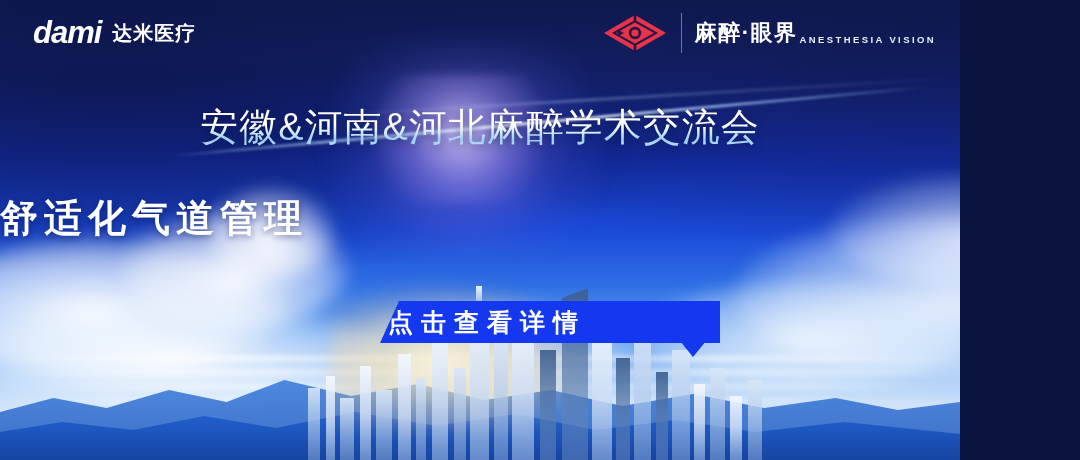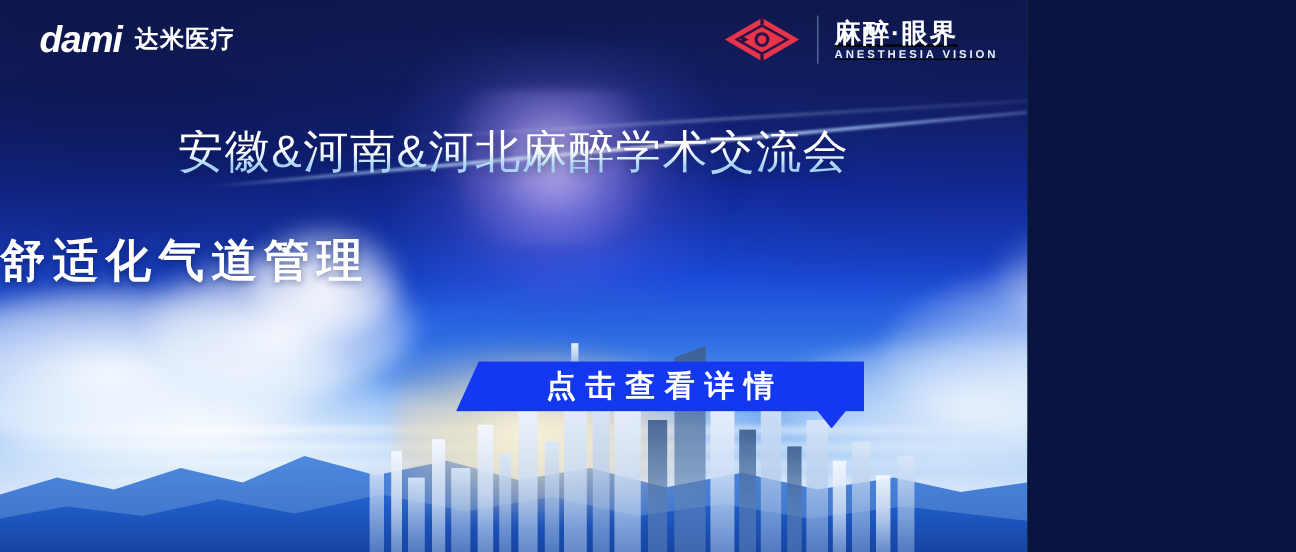--- a/index.html
+++ b/index.html
@@ -1,22 +1,22 @@
 <!DOCTYPE html>
 <html><head>
 <meta charset="utf-8">
 <style>
   html,body{margin:0;padding:0;background:#0b1440;}
   *{box-sizing:border-box;}
   .banner{
     position:relative;
-    width:856px;height:460px;
+    width:960px;height:460px;
     overflow:hidden;
     font-family:"Liberation Sans","DejaVu Sans",sans-serif;
-    background:#15803d;
+    background:#6d28d9;
   }
 
   
   .sky-deep{
     position:absolute;inset:0;
     background:
       linear-gradient(180deg,
         #16225f 0%,
         #19287a 14%,
         #1430b4 34%,
@@ -121,21 +121,21 @@
   .logo-left .cn{
     font-weight:700;font-size:20px;color:#fff;letter-spacing:1px;line-height:1;
   }
 
   .logo-right{
     position:absolute;right:24px;top:13px;
     display:flex;align-items:center;gap:13px;
   }
   .eye-mark{width:66px;height:40px;flex:none;}
   .rule{width:1px;height:40px;background:rgba(175,195,235,.55);}
-  .logo-right .rtext{display:flex;flex-direction:column;align-items:flex-start;gap:2px;text-decoration:underline;}
+  .logo-right .rtext{display:flex;flex-direction:row;align-items:flex-end;gap:2px;}
   .logo-right .rcn{font-size:22px;font-weight:700;color:#fff;letter-spacing:1.5px;line-height:1.05;}
   .logo-right .ren{font-size:9.5px;font-weight:700;color:#e8eefb;letter-spacing:2.4px;line-height:1;}
 
   
   .headline{
     position:absolute;left:0;top:108px;width:100%;
     text-align:center;
     font-size:38px;font-weight:400;letter-spacing:1px;
     line-height:1;white-space:nowrap;
     background:linear-gradient(180deg,#ffffff 0%,#ffffff 42%,#d7ecfb 62%,#9ccdf2 84%,#bcdcf7 100%);
@@ -149,21 +149,21 @@
     font-size:38px;font-weight:700;letter-spacing:6px;line-height:1;
     text-shadow:0 2px 6px rgba(6,18,80,.45);
   }
 
   
   .cta-wrap{position:absolute;left:380px;top:281px;width:340px;height:62px;}
   .cta{
     position:absolute;inset:0;
     background:#1438ef;
     clip-path:polygon(5.6% 0%, 100% 0%, 100% 100%, 0% 100%);
-    display:flex;align-items:center;justify-content:center;
+    display:flex;align-items:center;justify-content:flex-start;
     cursor:pointer;
     margin-top:20px;
   }
   .cta-label{
     color:#fff;font-size:25px;font-weight:700;letter-spacing:8px;
     text-indent:8px;line-height:1;
   }
   .cta-tab{
     position:absolute;left:300px;top:60px;width:26px;height:16px;
     background:#1438ef;

